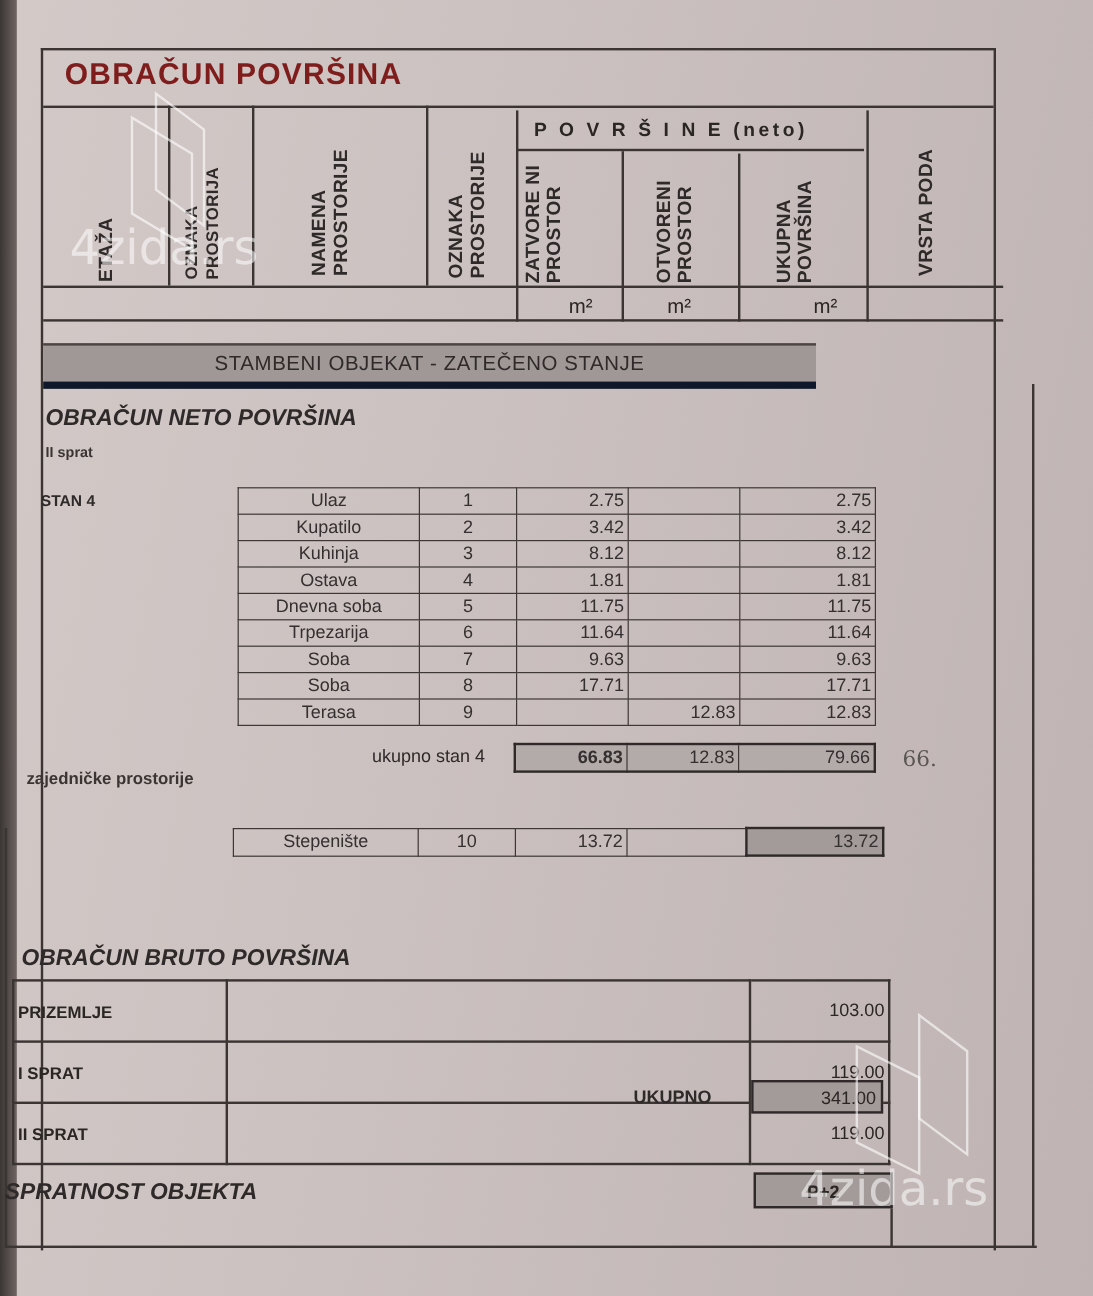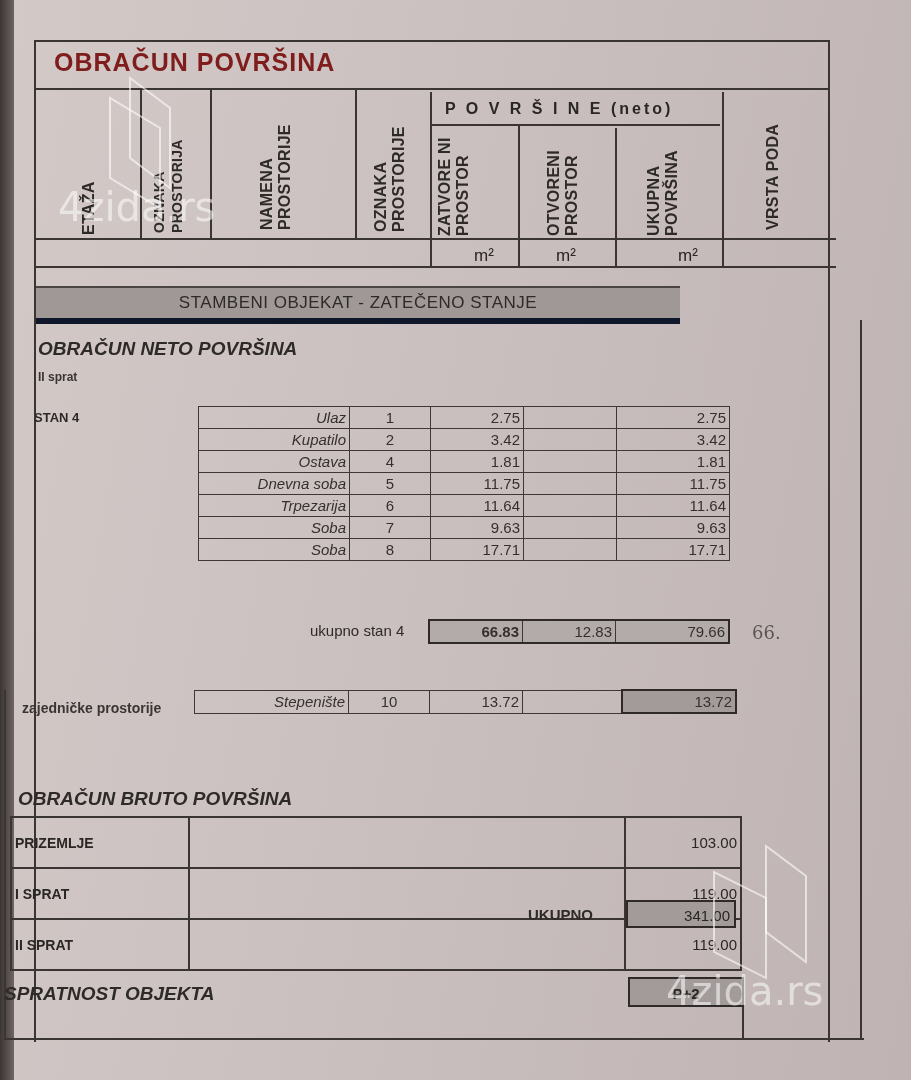--- a/index.html
+++ b/index.html
@@ -17,21 +17,21 @@
     font-weight:bold; font-size:16px; line-height:18px; color:#2e2a29; letter-spacing:0.3px;
   }
   .title { position:absolute; left:54px; top:48px; font-weight:700; font-size:25px; letter-spacing:1px; color:#7f1d1d; }
   .banner { position:absolute; left:36px; top:286px; width:644px; height:30px; background:#9f9897; border-top:2px solid #4a4443; border-bottom:6px solid #0f172a; }
   .banner span { display:block; text-align:center; font-size:17px; line-height:30px; color:#2f2a29; letter-spacing:0.5px; }
   .section-h { position:absolute; font-style:italic; font-weight:bold; font-size:19px; color:#2e2a29; }
   .small { position:absolute; font-weight:bold; font-size:12px; color:#3a3533; }
   .lbl { position:absolute; font-weight:bold; font-size:13px; color:#2e2a29; }
   table.rooms { position:absolute; border-collapse:collapse; }
   table.rooms td { border:1.6px solid #3d3736; height:21px; padding:0 3px; font-size:15px; color:#353030; }
-  td.name { width:144px; text-align:right;font-style:italic; }
+  td.name { width:144px; text-align:center; }
   td.num { width:74px; text-align:center; }
   td.val { width:86px; text-align:right; }
   td.open { width:86px; text-align:right; }
   td.tot { width:106px; text-align:right; }
   .totals-label { position:absolute; font-size:15px; color:#2e2a29; }
   .gray { background:#a39b9a; }
   .grayl { background:#b3abaa; }
   table.bruto { position:absolute; border-collapse:collapse; }
   table.bruto td { border:2px solid #3a3433; height:25px; padding:12px 3px; font-size:15px; }
   .wm { position:absolute; color:rgba(255,255,255,0.55); font-size:40px; font-family:"DejaVu Sans", sans-serif; }
@@ -92,20 +92,27 @@
         <td class="tot">2.75</td>
       </tr>
     <tr>
         <td class="name">Kupatilo</td>
         <td class="num">2</td>
         <td class="val">3.42</td>
         <td class="open"></td>
         <td class="tot">3.42</td>
       </tr>
     <tr>
+        <td class="name">Kuhinja</td>
+        <td class="num">3</td>
+        <td class="val">8.12</td>
+        <td class="open"></td>
+        <td class="tot">8.12</td>
+      </tr>
+    <tr>
         <td class="name">Ostava</td>
         <td class="num">4</td>
         <td class="val">1.81</td>
         <td class="open"></td>
         <td class="tot">1.81</td>
       </tr>
     <tr>
         <td class="name">Dnevna soba</td>
         <td class="num">5</td>
         <td class="val">11.75</td>
@@ -125,37 +132,44 @@
         <td class="val">9.63</td>
         <td class="open"></td>
         <td class="tot">9.63</td>
       </tr>
     <tr>
         <td class="name">Soba</td>
         <td class="num">8</td>
         <td class="val">17.71</td>
         <td class="open"></td>
         <td class="tot">17.71</td>
+      </tr>
+    <tr>
+        <td class="name">Terasa</td>
+        <td class="num">9</td>
+        <td class="val"></td>
+        <td class="open">12.83</td>
+        <td class="tot">12.83</td>
       </tr>
   </tbody>
 </table>
 
 <div class="totals-label" style="left:310px;top:622px;">ukupno stan 4</div>
 <table class="rooms" style="left:428px;top:619px;border:2.5px solid #2f2a29;">
   <tbody>
       <tr>
     <td class="val grayl" style="font-weight:bold;">66.83</td>
     <td class="open grayl">12.83</td>
     <td class="tot grayl">79.66</td>
   </tr>
 </tbody>
   </table>
 <div class="hand" style="left:752px;top:622px;">66.</div>
 
-<div class="small" style="left:22px;top:700px;font-size:14px;">zajedničke prostorije</div>
+<div class="small" style="left:22px;top:640px;font-size:14px;">zajedničke prostorije</div>
 <table class="rooms" style="left:194px;top:689px;">
   <tbody>
       <tr>
     <td class="name" style="width:147px;">Stepenište</td>
     <td class="num">10</td>
     <td class="val">13.72</td>
     <td class="open" style="width:92px;"></td>
     <td class="tot gray" style="border:2.5px solid #2f2a29;">13.72</td>
   </tr>
 </tbody>

